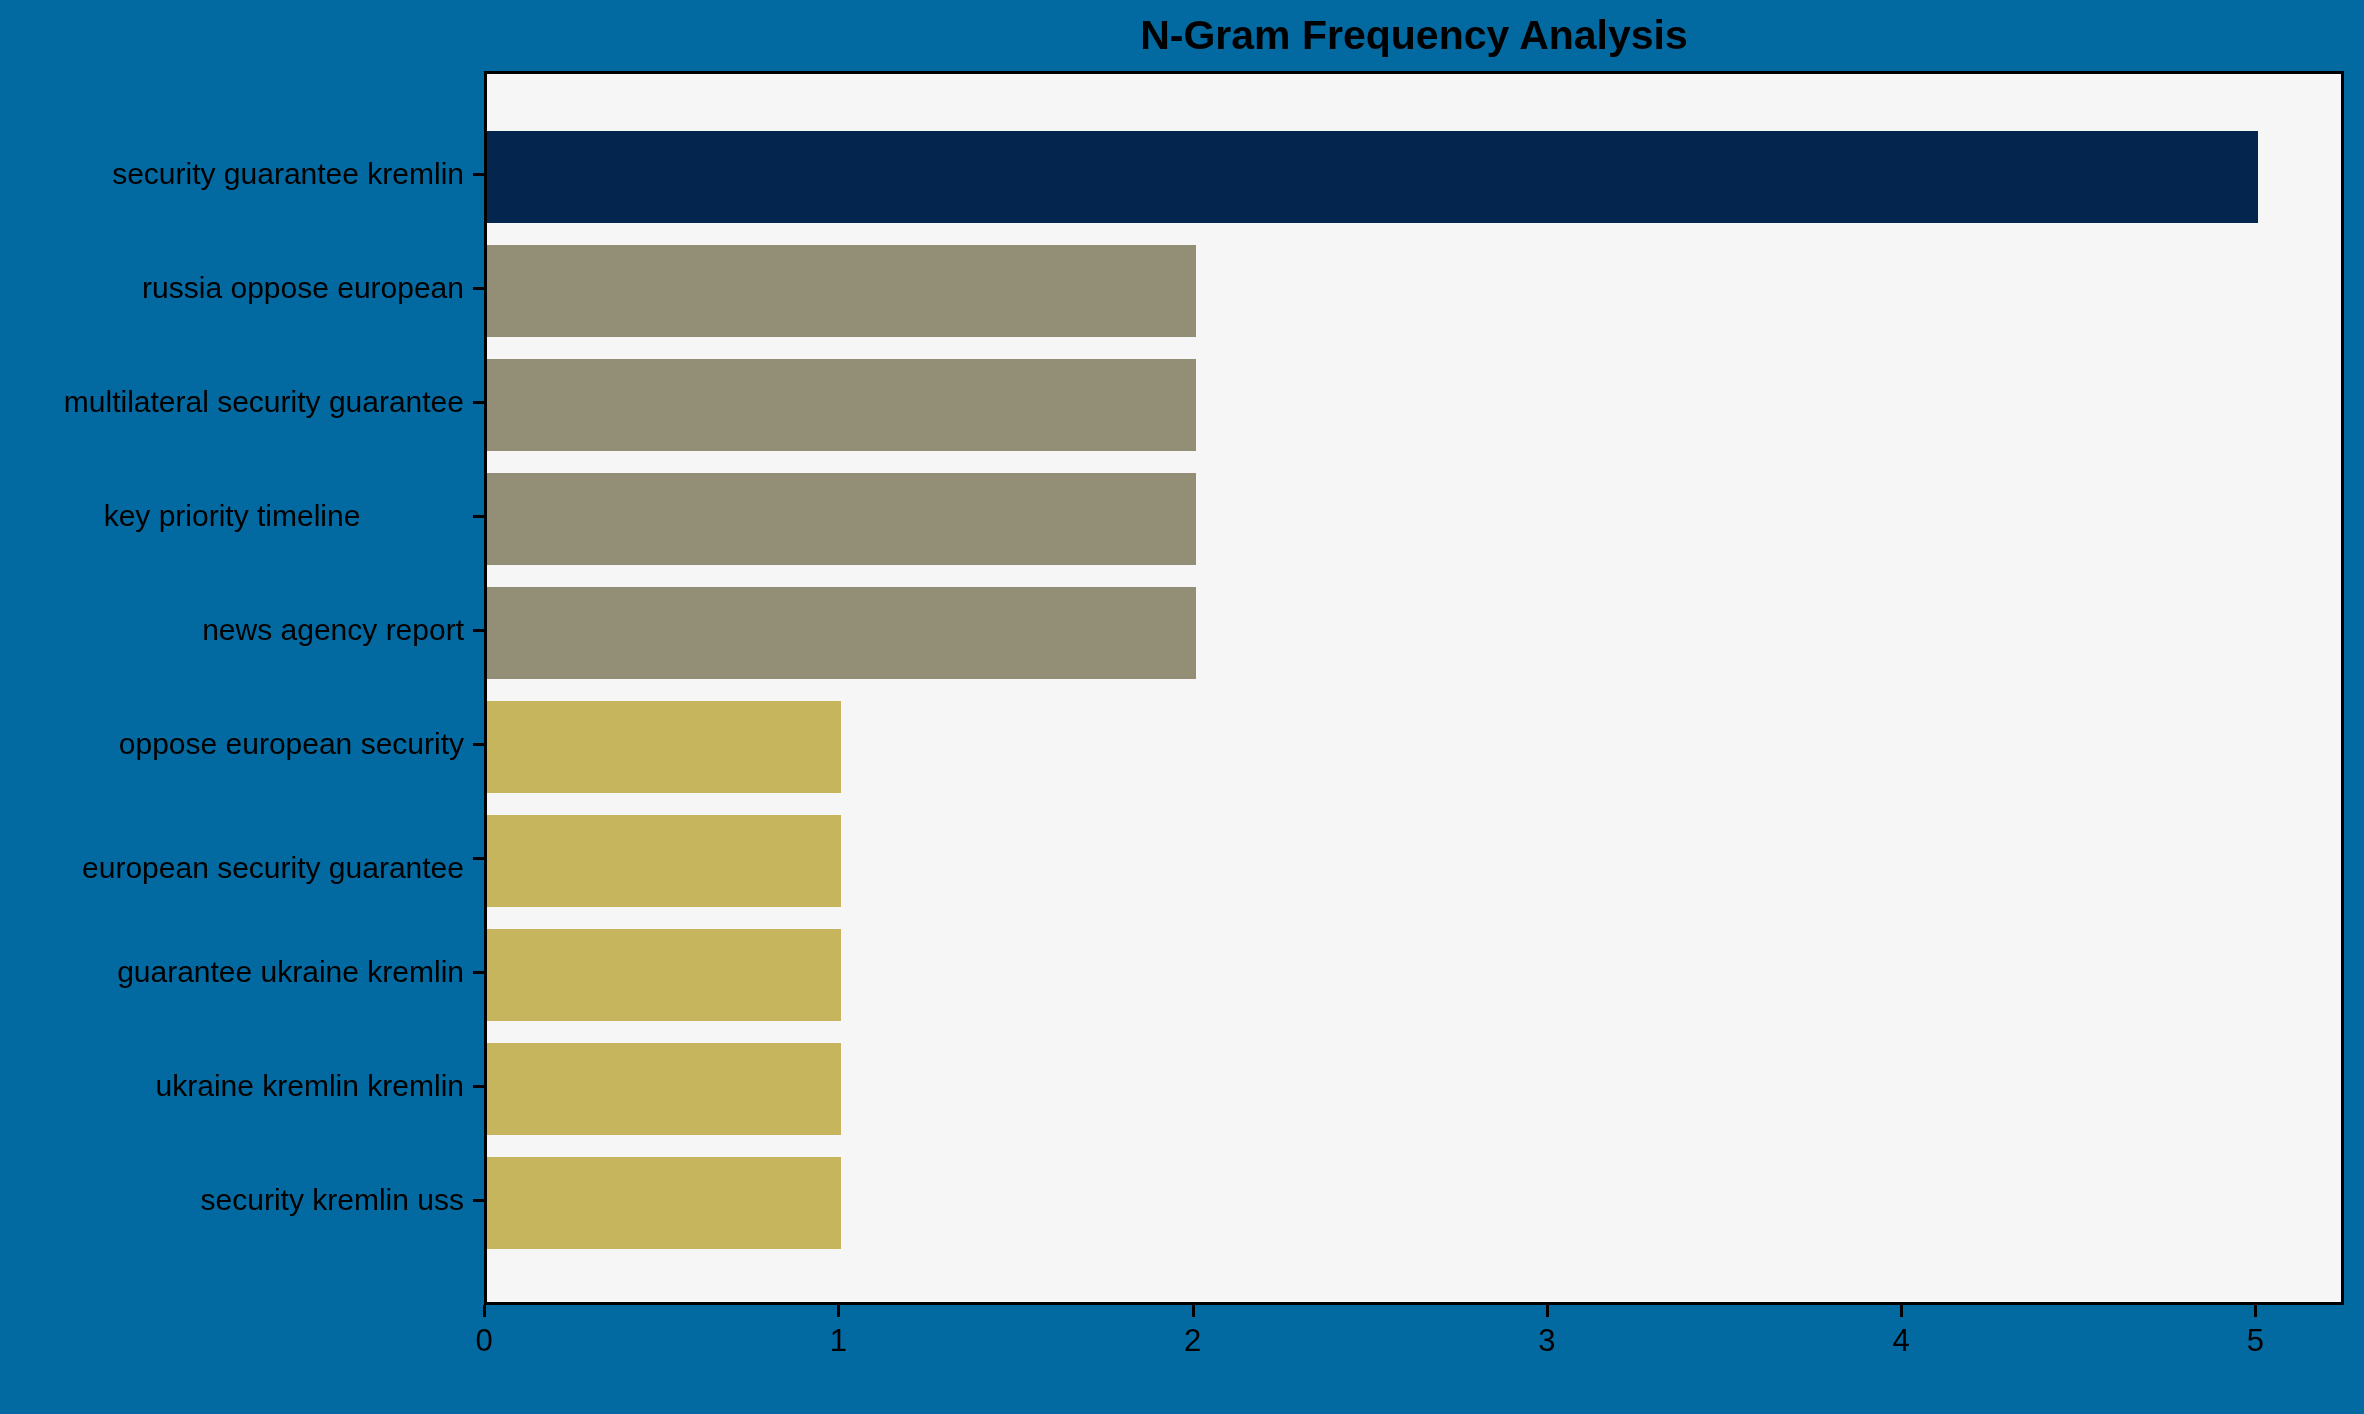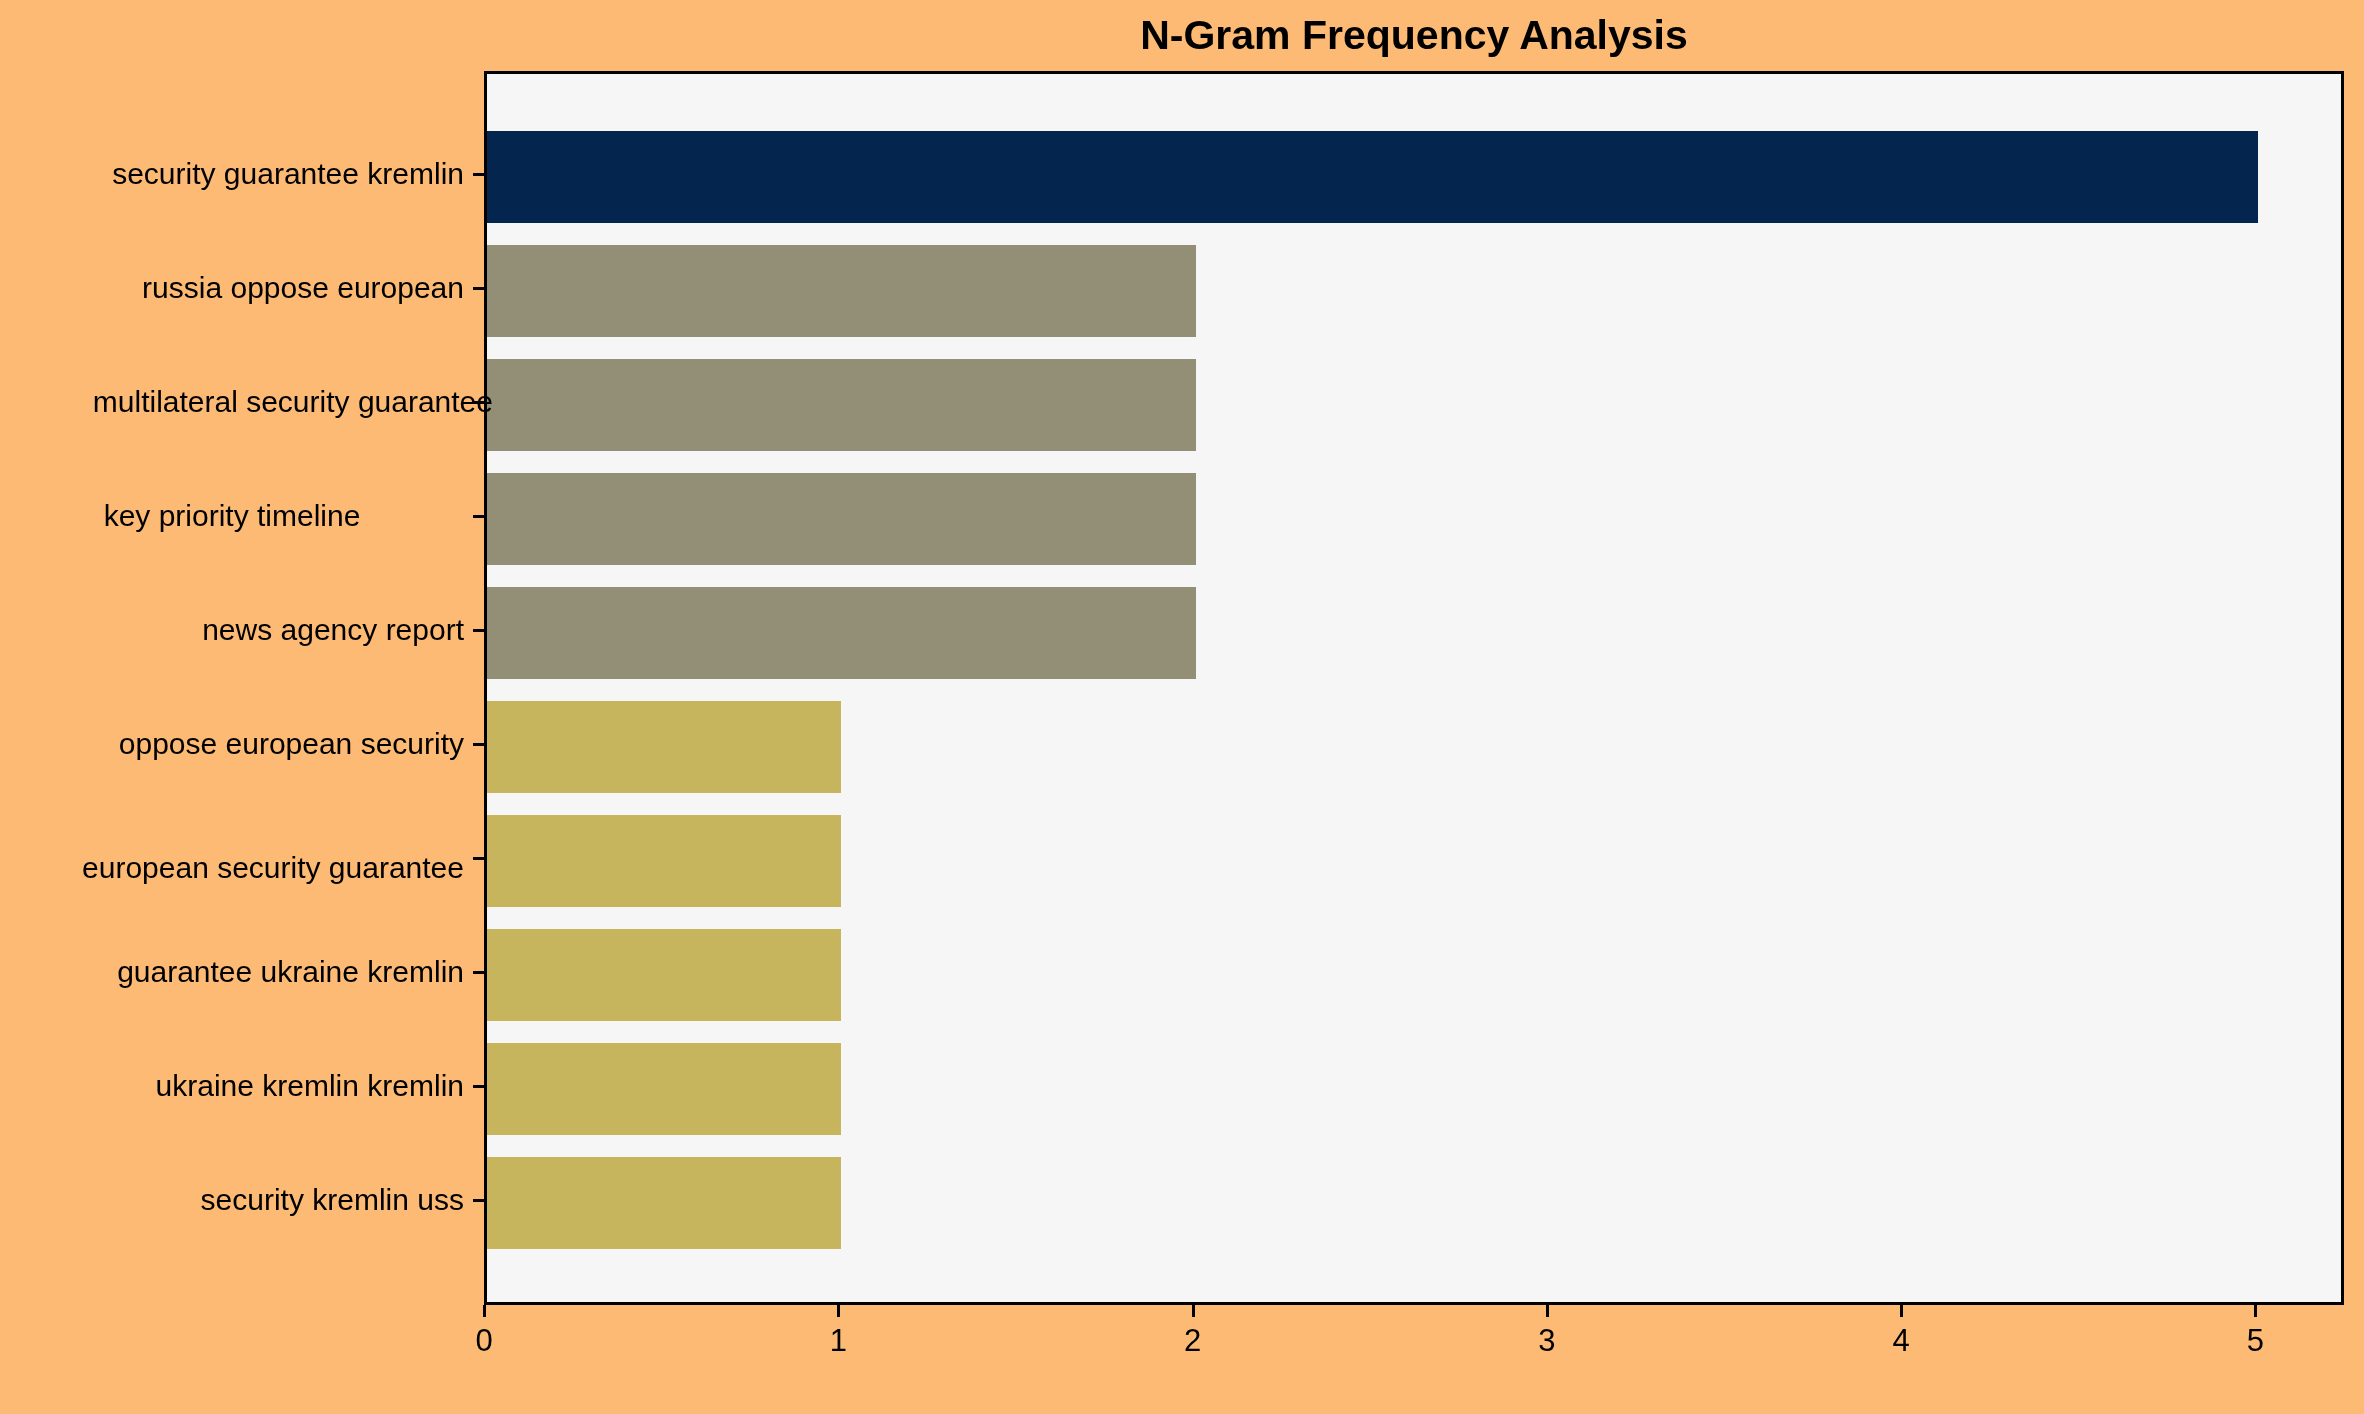--- a/index.html
+++ b/index.html
@@ -14,21 +14,21 @@
     overflow: hidden;
     position: relative;
   }
 
   
   #figure {
     position: absolute;
     left: 0; top: 0;
     width: 2364px;
     height: 1414px;
-    background: #fdba74;
+    background: #0369a1;
   }
 
   
   #chart-title {
     position: absolute;
     left: 484px;
     top: 6px;
     width: 1860px;
     height: 58px;
     line-height: 58px;
@@ -158,21 +158,21 @@
         </div>
       </div>
   </div>
 
   <div id="ytick-layer">
       <div class="ytick-mark" style="left: 473px; top: 173px;"></div>
       <div class="ytick-label" style="left: 0px; width: 464px; right: auto; top: 155px; height: 38px; line-height: 38px;">security guarantee kremlin</div>
       <div class="ytick-mark" style="left: 473px; top: 287px;"></div>
       <div class="ytick-label" style="left: 0px; width: 464px; right: auto; top: 269px; height: 38px; line-height: 38px;">russia oppose european</div>
       <div class="ytick-mark" style="left: 473px; top: 401px;"></div>
-      <div class="ytick-label" style="left: 0px; width: 464px; right: auto; top: 383px; height: 38px; line-height: 38px; margin-left: 29px;">multilateral security guarantee</div>
+      <div class="ytick-label" style="left: 0px; width: 464px; right: auto; top: 383px; height: 38px; line-height: 38px;">multilateral security guarantee</div>
       <div class="ytick-mark" style="left: 473px; top: 515px;"></div>
       <div class="ytick-label" style="left: 0px; width: 464px; right: auto; top: 497px; height: 38px; line-height: 38px; text-align: center;">key priority timeline</div>
       <div class="ytick-mark" style="left: 473px; top: 629px;"></div>
       <div class="ytick-label" style="left: 0px; width: 464px; right: auto; top: 611px; height: 38px; line-height: 38px;">news agency report</div>
       <div class="ytick-mark" style="left: 473px; top: 743px;"></div>
       <div class="ytick-label" style="left: 0px; width: 464px; right: auto; top: 725px; height: 38px; line-height: 38px;">oppose european security</div>
       <div class="ytick-mark" style="left: 473px; top: 857px;"></div>
       <div class="ytick-label" style="left: 0px; width: 464px; right: auto; top: 849px; height: 38px; line-height: 38px;">european security guarantee</div>
       <div class="ytick-mark" style="left: 473px; top: 971px;"></div>
       <div class="ytick-label" style="left: 0px; width: 464px; right: auto; top: 953px; height: 38px; line-height: 38px;">guarantee ukraine kremlin</div>

